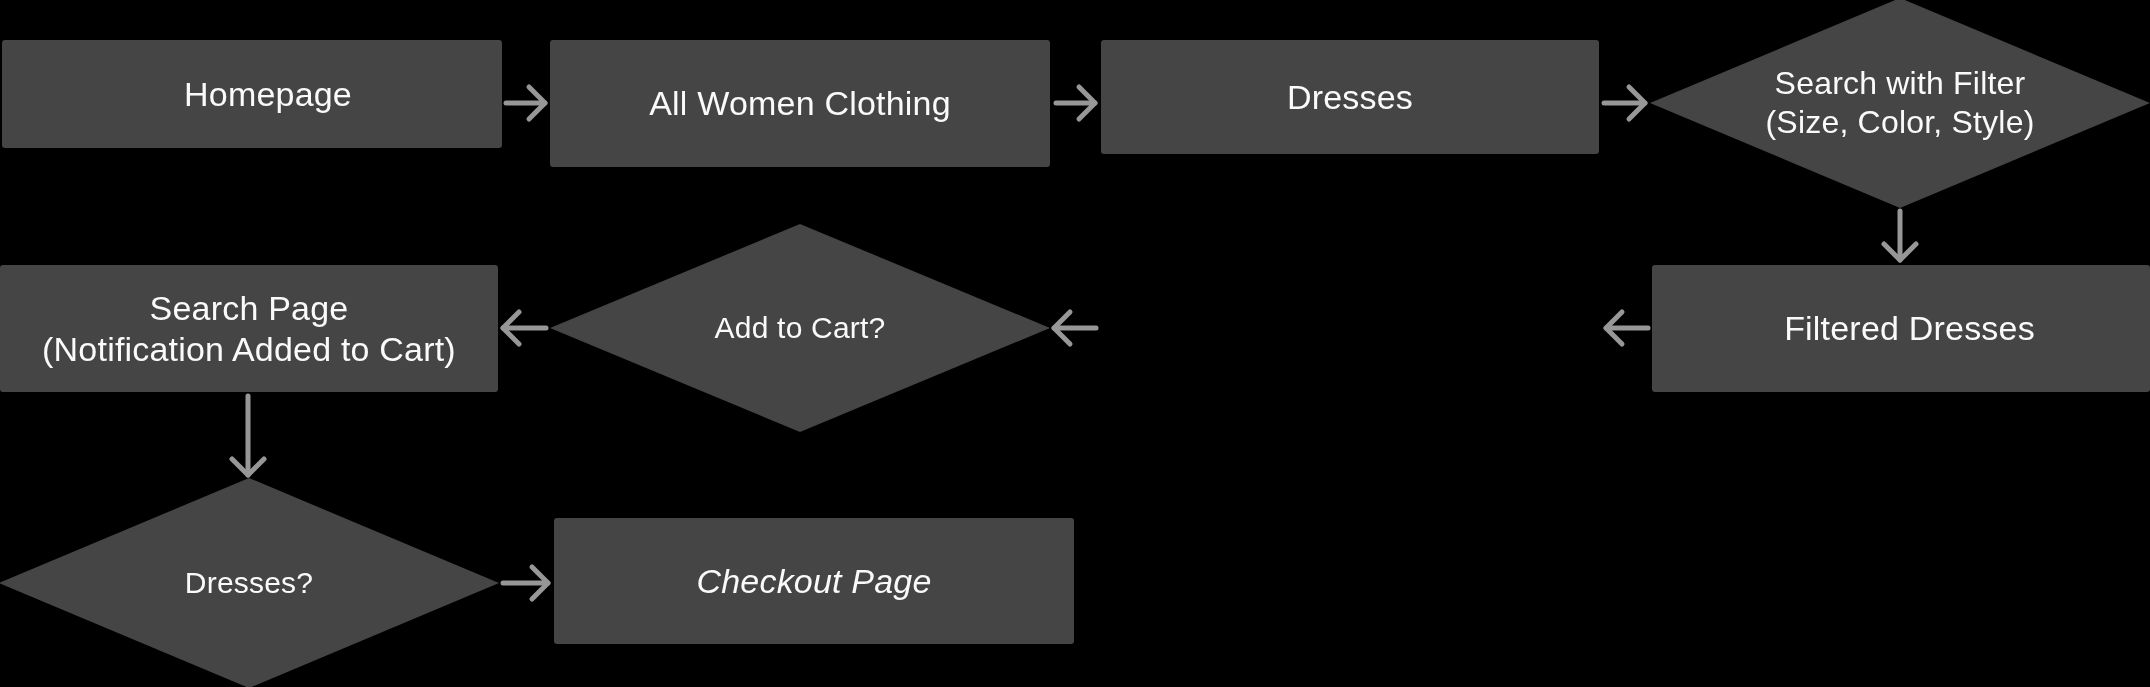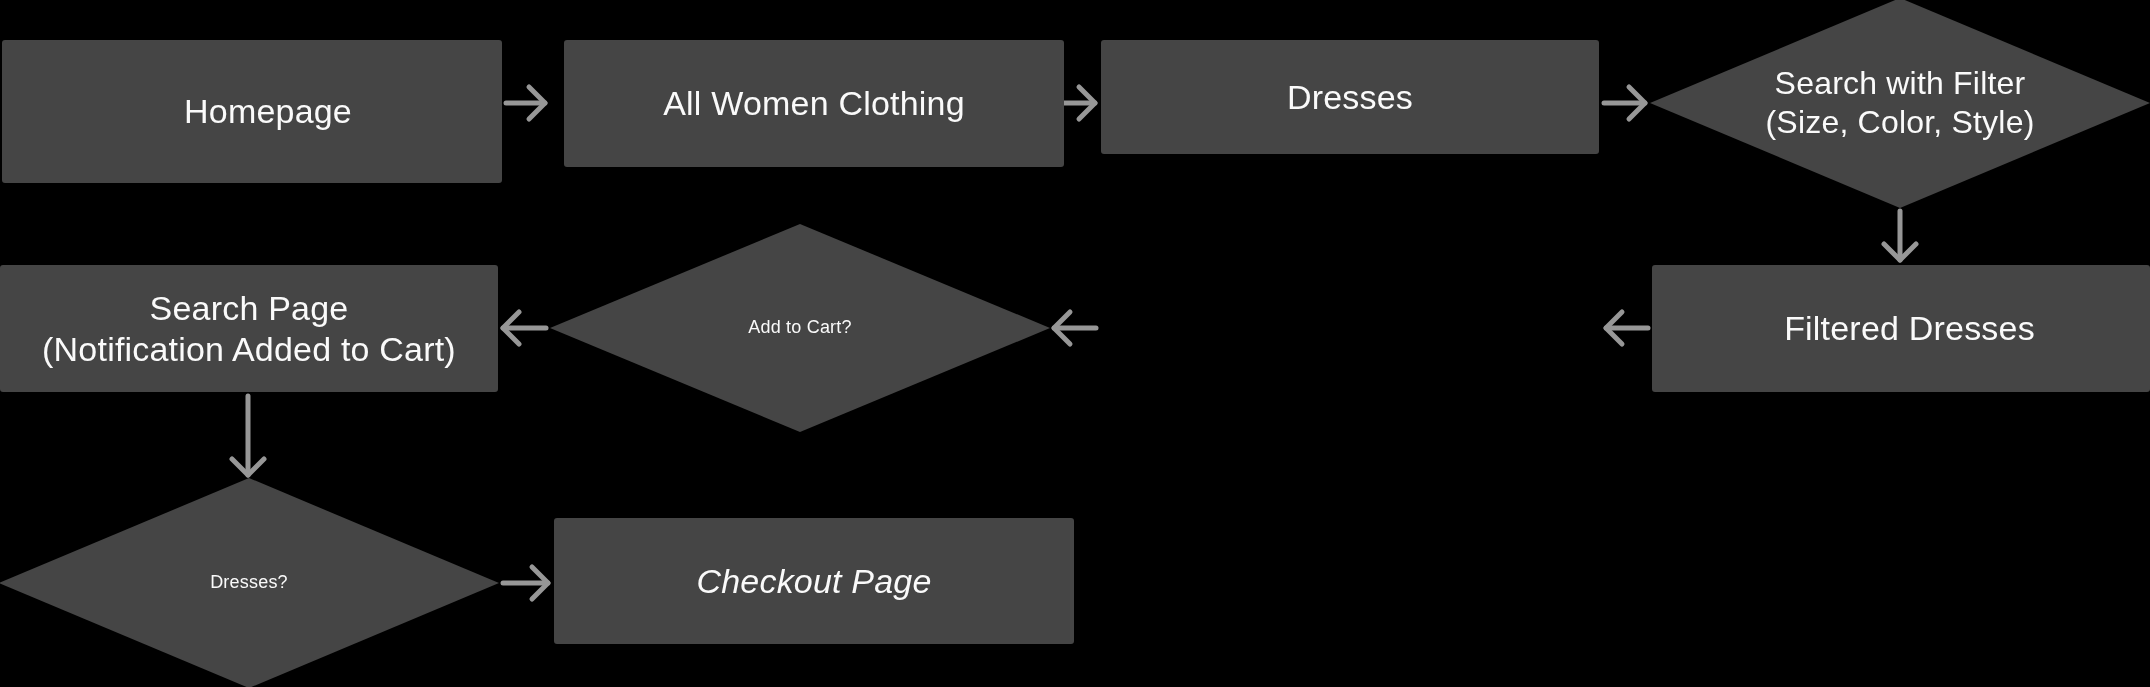--- a/index.html
+++ b/index.html
@@ -37,21 +37,21 @@
   }
   .box{border-radius:3px;}
   .diamond{clip-path:polygon(50% 0,100% 50%,50% 100%,0 50%);}
   .label{
     white-space:pre-line;
     font-size:34px;
     line-height:1.18;
     font-weight:500;
     letter-spacing:.2px;
   }
-  .diamond .label{font-size:18px;}
+  .diamond .label{font-size:30px;}
   #node-search-with-filter .label{font-size:32px;line-height:1.22;}
 </style>
 </head>
 <body>
 
 <div id="canvas">
 
   <svg id="arrow-layer" viewBox="0 0 2150 687" xmlns="http://www.w3.org/2000/svg">
     <g>
       <line class="arrow-shaft" x1="506" y1="103" x2="545" y2="103"></line>
@@ -84,25 +84,25 @@
     <g>
       <line class="arrow-shaft" x1="248" y1="396" x2="248" y2="475"></line>
       <polyline class="arrow-head" points="232,459 248,475 264,459"></polyline>
     </g>
     <g>
       <line class="arrow-shaft" x1="503" y1="583" x2="548" y2="583"></line>
       <polyline class="arrow-head" points="532,567 548,583 532,599"></polyline>
     </g>
   </svg>
 
-  <div class="node box" id="node-homepage" style="left:2px;top:40px;width:500px;height:143px;padding-left:32px;">
+  <div class="node box" id="node-homepage" style="left:2px;top:40px;width:500px;height:108px;padding-left:32px;">
     <span class="label">Homepage</span>
   </div>
 
-  <div class="node box" id="node-all-women-clothing" style="left:550px;top:40px;width:500px;height:127px;margin-left:14px;">
+  <div class="node box" id="node-all-women-clothing" style="left:550px;top:40px;width:500px;height:127px;">
     <span class="label">All Women Clothing</span>
   </div>
 
   <div class="node box" id="node-dresses" style="left:1101px;top:40px;width:498px;height:114px;">
     <span class="label">Dresses</span>
   </div>
 
   <div class="node diamond" id="node-search-with-filter" style="left:1650px;top:-2px;width:500px;height:210px;">
     <span class="label">Search with Filter
 (Size, Color, Style)</span>

